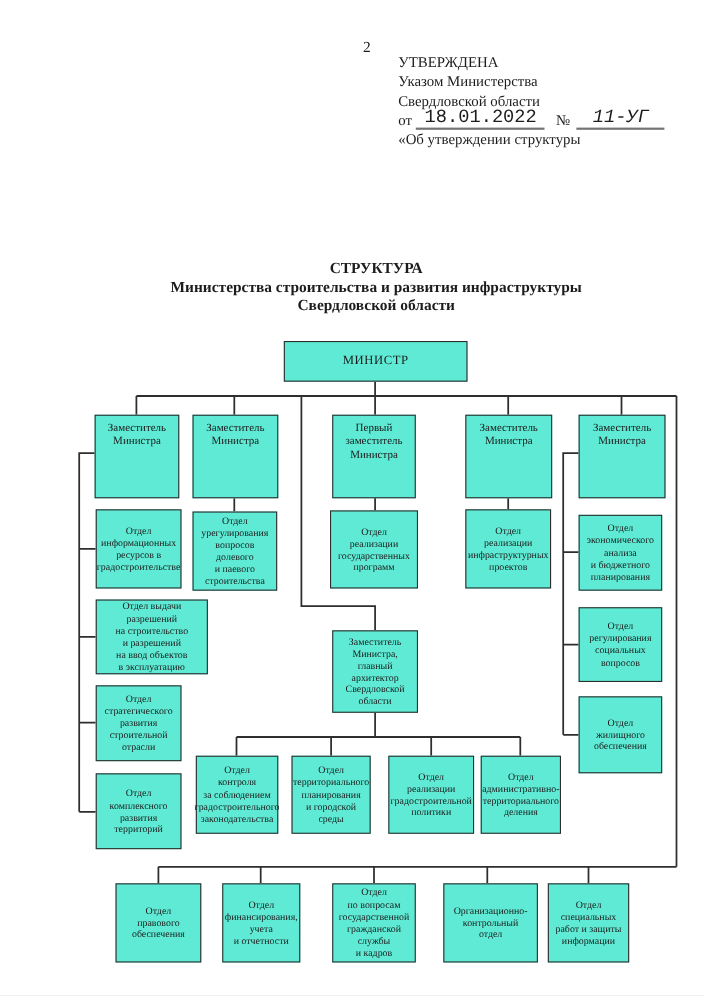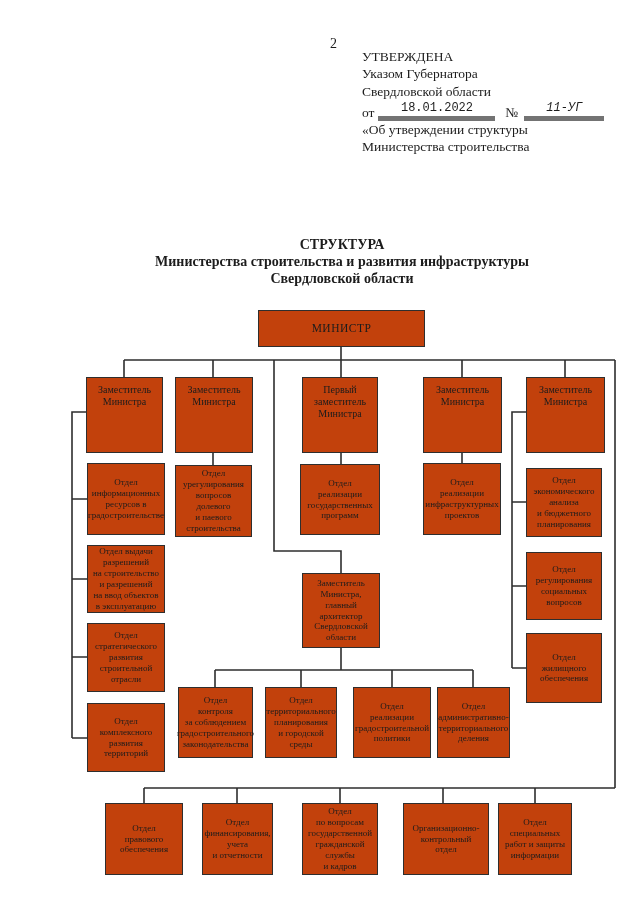--- a/index.html
+++ b/index.html
@@ -16,42 +16,42 @@
     position:absolute;left:330px;top:36px;
     font-size:14px;
   }
   .approval{
     position:absolute;left:362px;top:48px;width:250px;
     font-size:13.5px;line-height:17.3px;
   }
   .approval .row{white-space:nowrap;}
   .fill-line{
     display:inline-block;
-    border-bottom:5px solid #737373;
+    border-bottom:2px solid #737373;
     text-align:center;
     font-family:"Liberation Mono","DejaVu Sans Mono",monospace;
-    font-size:12px;
+    font-size:17px;
     vertical-align:bottom;
     line-height:16px;
   }
   .fill-date{width:117px;margin-left:4px;}
   .fill-num{width:80px;margin-left:6px;font-style:italic;}
   .num-sign{margin-left:10px;}
   .doc-title{
     position:absolute;left:42px;top:236px;width:600px;
     text-align:center;font-weight:bold;
     font-size:14px;line-height:17px;
   }
   .chart{position:absolute;left:0;top:0;width:640px;height:905px;}
   .connectors{position:absolute;left:0;top:0;}
   .node{
     position:absolute;
     box-sizing:border-box;
     border:1.6px solid #2e2e2e;
-    background:#c2410c;
+    background:#5eead4;
     display:flex;align-items:center;justify-content:center;
     text-align:center;
     white-space:pre-line;
     font-size:9px;line-height:1.22;
     padding:2px 1px;
   }
   .node.dep{
     align-items:flex-start;
     padding-top:6px;
     font-size:10px;
@@ -63,25 +63,24 @@
 </style>
 </head>
 <body>
 
 <div class="page">
 
   <div class="page-number">2</div>
 
   <div class="approval">
     <div>УТВЕРЖДЕНА</div>
-    <div>Указом Губернатора</div>
+    <div>Указом Министерства</div>
     <div>Свердловской области</div>
     <div class="row"><span>от</span><span class="fill-line fill-date">18.01.2022</span><span class="num-sign">№</span><span class="fill-line fill-num">11-УГ</span></div>
     <div>«Об утверждении структуры</div>
-    <div>Министерства строительства</div>
   </div>
 
   <div class="doc-title">
     <div>СТРУКТУРА</div>
     <div>Министерства строительства и развития инфраструктуры</div>
     <div>Свердловской области</div>
   </div>
 
   <div class="chart">
 
@@ -111,21 +110,21 @@
 Министра</div>
     <div class="node dep" style="left:423px;top:377px;width:79px;height:76px">Заместитель
 Министра</div>
     <div class="node dep" style="left:526px;top:377px;width:79px;height:76px">Заместитель
 Министра</div>
 
     <div class="node" style="left:87px;top:463px;width:78px;height:72px">Отдел
 информационных
 ресурсов в
 градостроительстве</div>
-    <div class="node" style="left:87px;top:545px;width:78px;height:68px">Отдел выдачи
+    <div class="node" style="left:87px;top:545px;width:102px;height:68px">Отдел выдачи
 разрешений
 на строительство
 и разрешений
 на ввод объектов
 в эксплуатацию</div>
     <div class="node" style="left:87px;top:623px;width:78px;height:69px">Отдел
 стратегического
 развития
 строительной
 отрасли</div>

